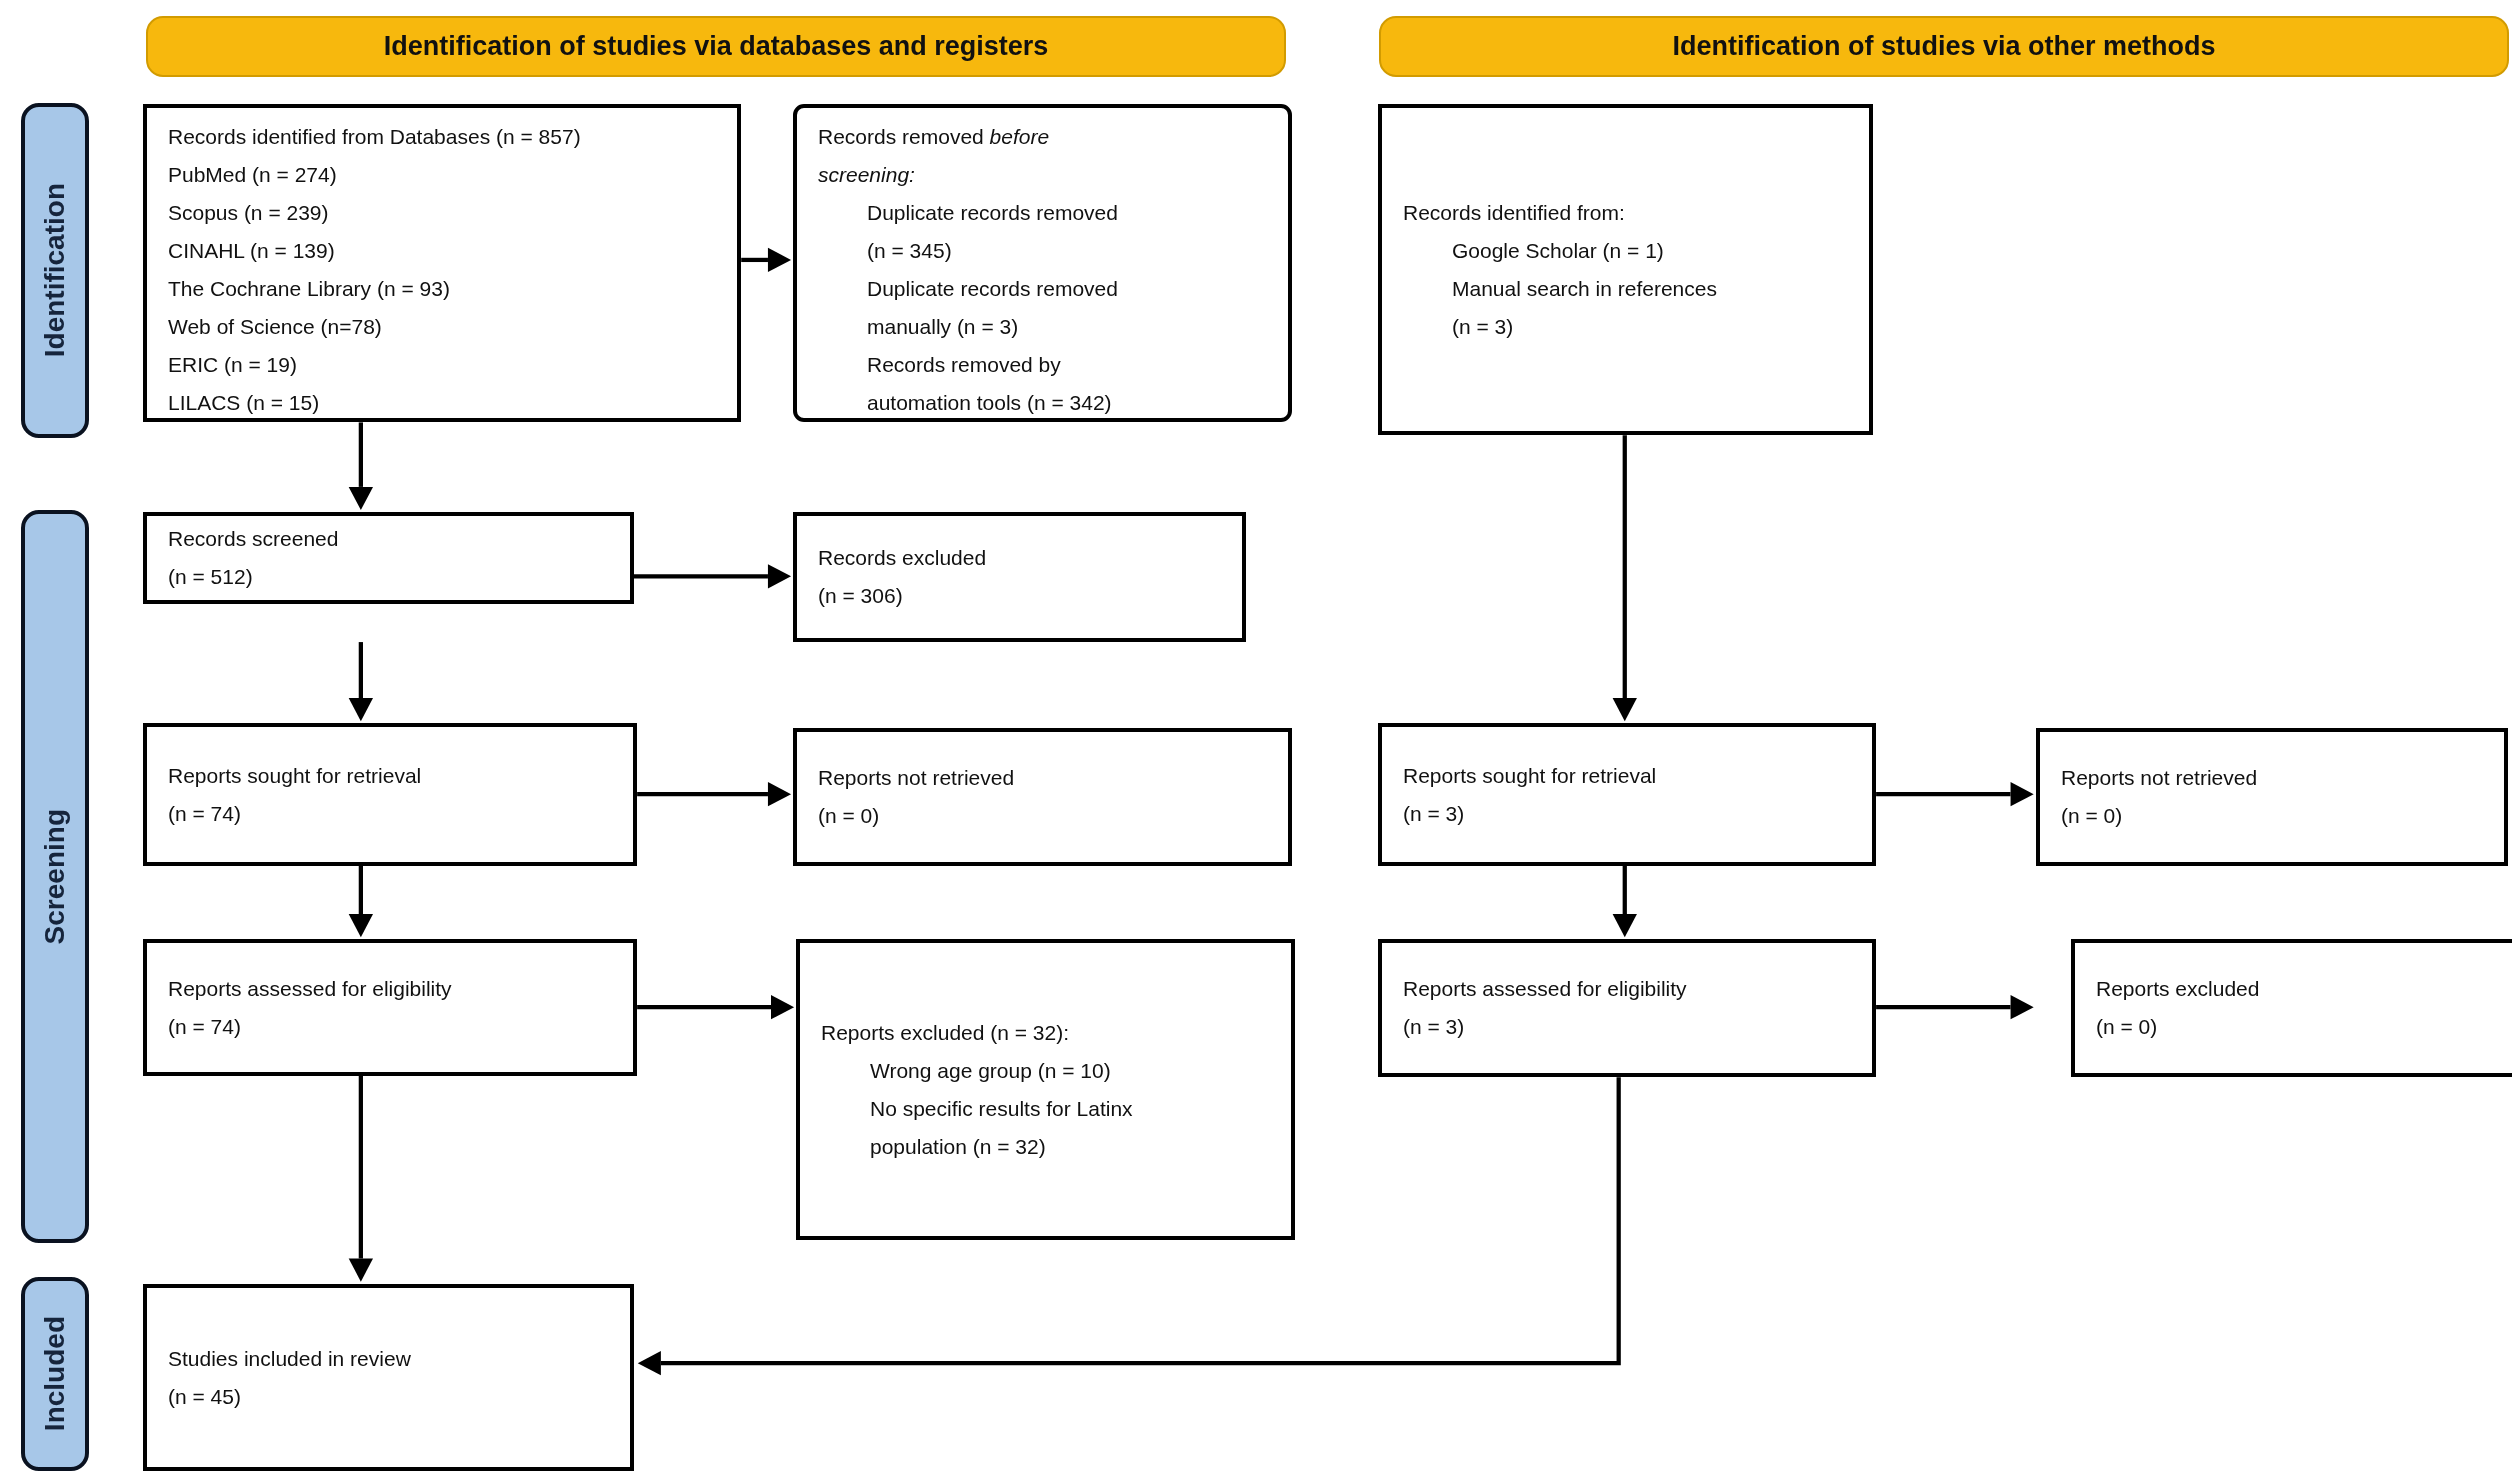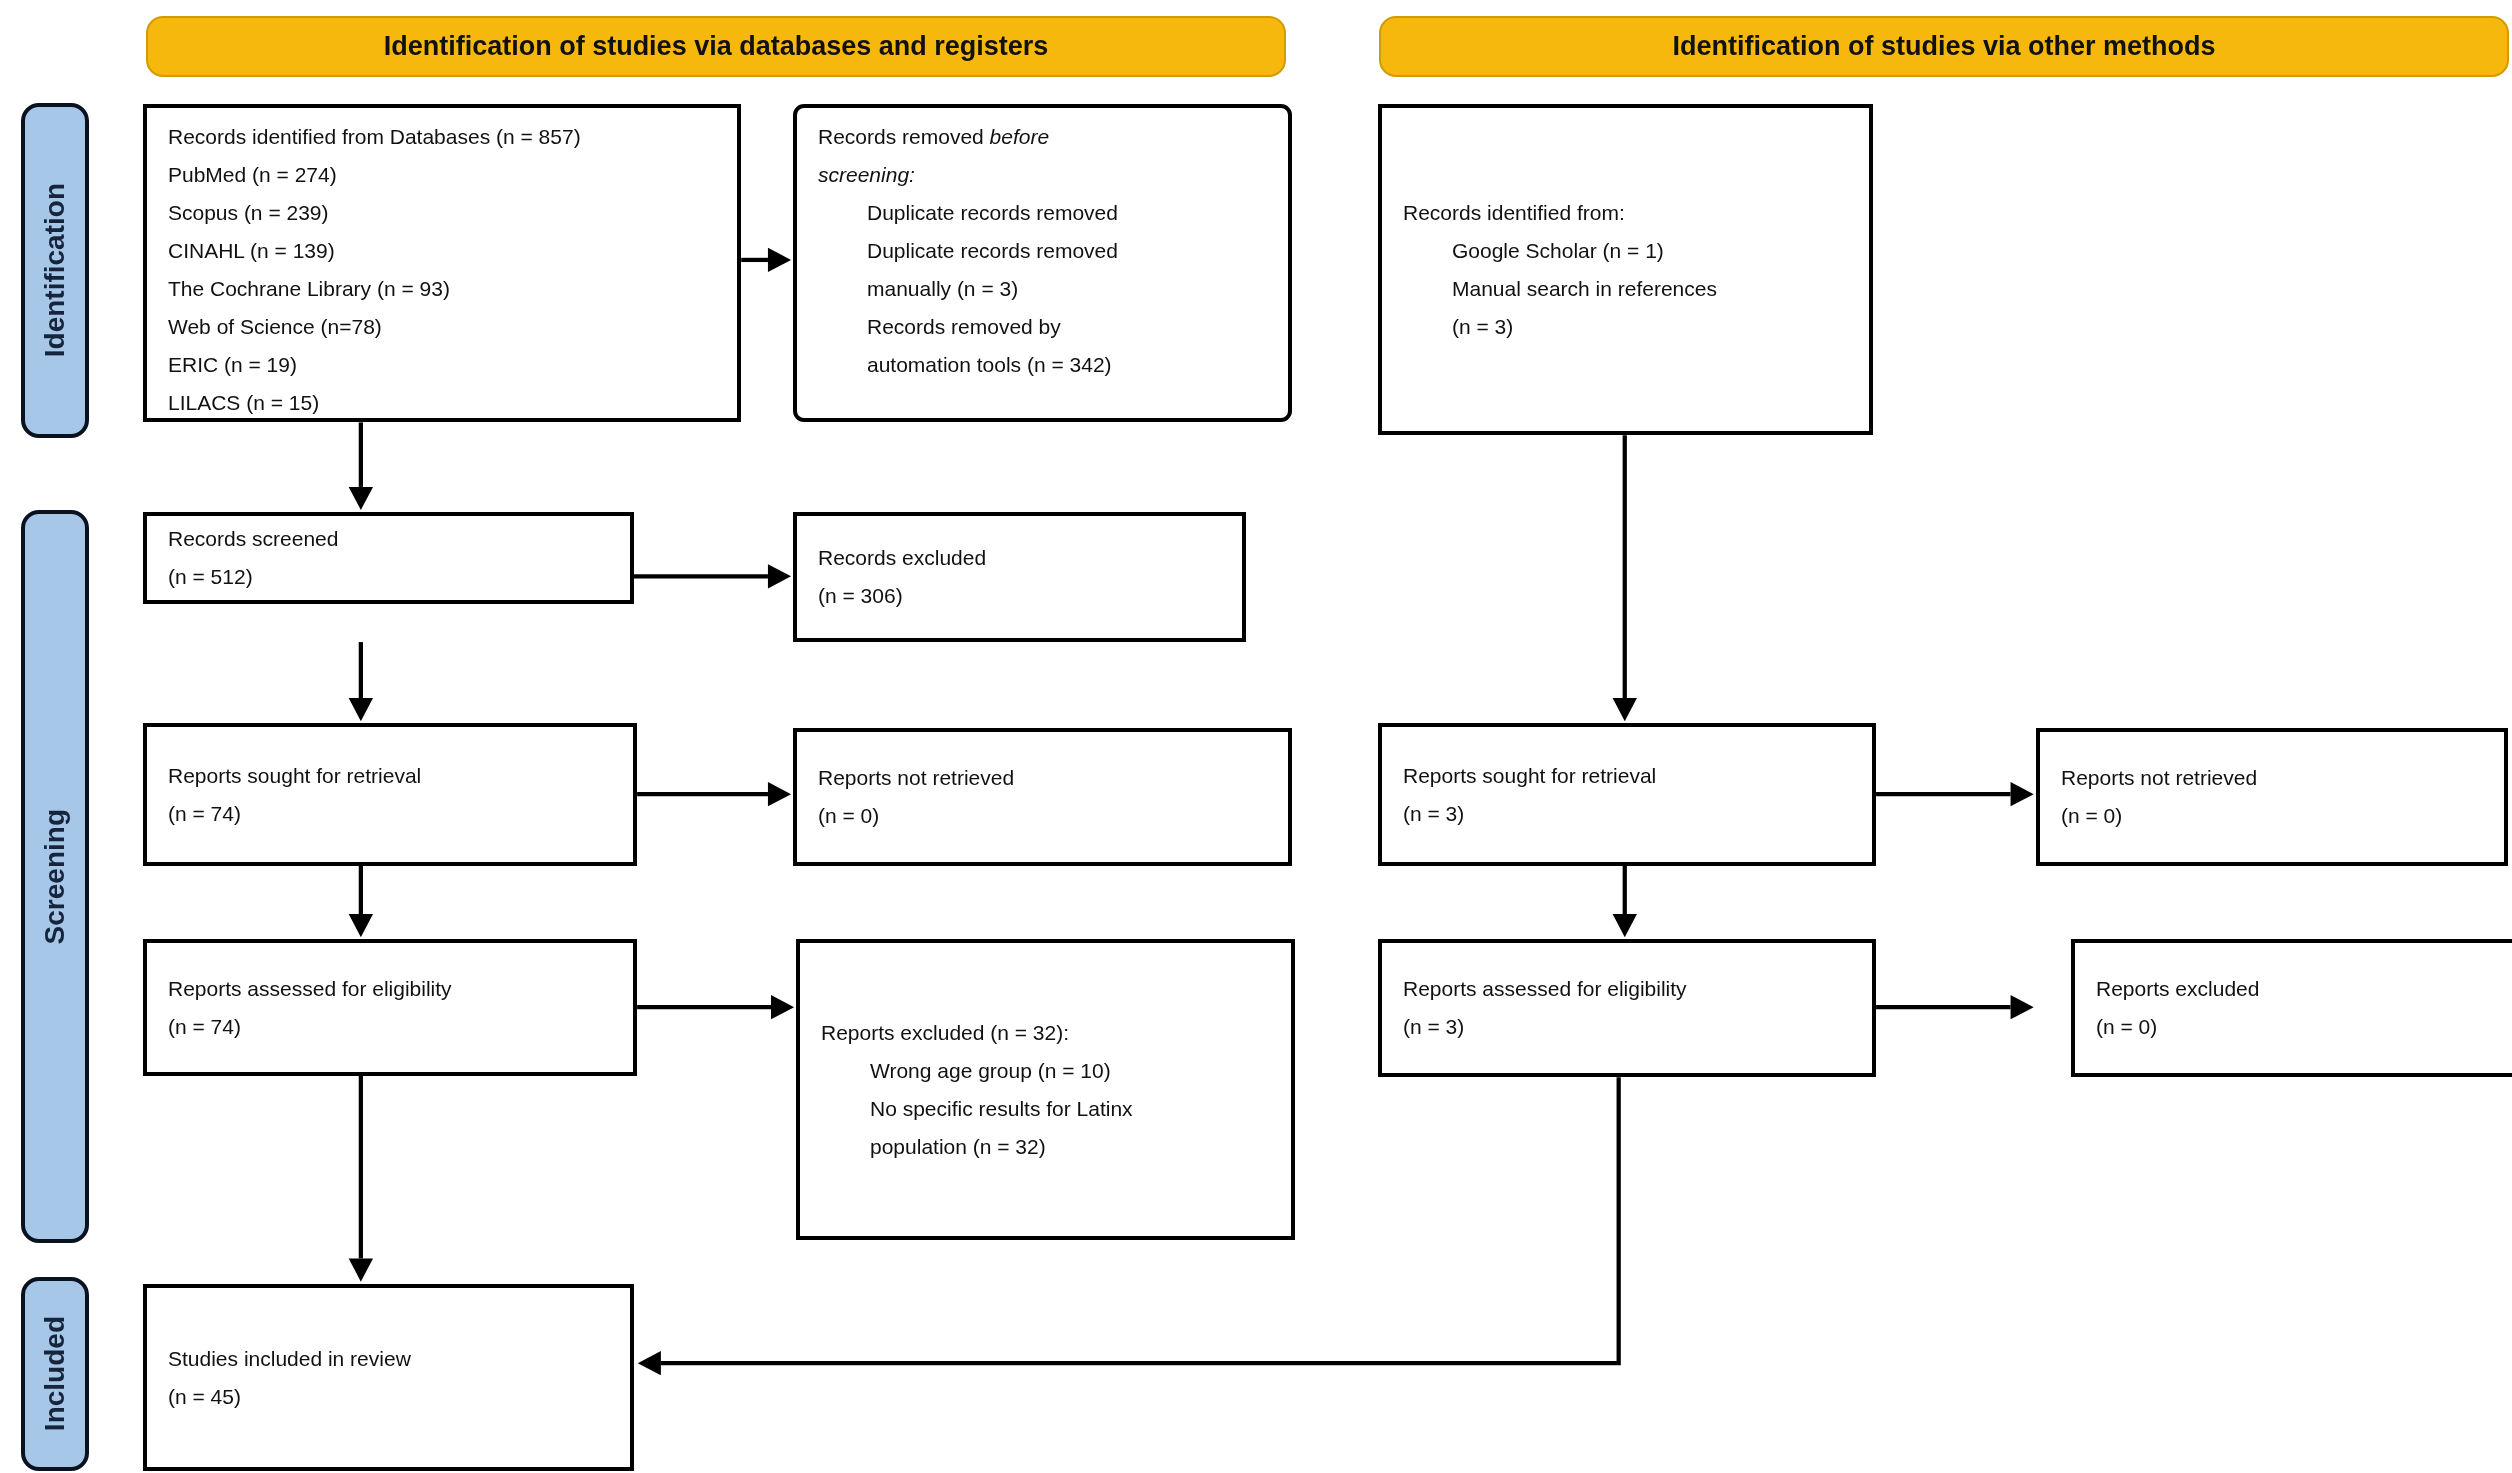--- a/index.html
+++ b/index.html
@@ -82,20 +82,21 @@
       <div class="line"><span>The Cochrane Library (n = 93)</span></div>
       <div class="line"><span>Web of Science (n=78)</span></div>
       <div class="line"><span>ERIC (n = 19)</span></div>
       <div class="line"><span>LILACS (n = 15)</span></div>
     </div>
 
   <div class="box top" style="left:793px;top:104px;width:499px;height:318px;border-radius:11px;">
       <div class="line"><span>Records removed </span><span class="it">before</span></div>
       <div class="line"><span class="it">screening:</span></div>
       <div class="line indent"><span>Duplicate records removed</span></div>
+      <div class="line indent"><span>(n = 345)</span></div>
       <div class="line indent"><span>Duplicate records removed</span></div>
       <div class="line indent"><span>manually (n = 3)</span></div>
       <div class="line indent"><span>Records removed by</span></div>
       <div class="line indent"><span>automation tools (n = 342)</span></div>
     </div>
 
   <div class="box" style="left:1378px;top:104px;width:495px;height:331px;">
       <div class="line"><span>Records identified from:</span></div>
       <div class="line indent"><span>Google Scholar (n = 1)</span></div>
       <div class="line indent"><span>Manual search in references</span></div>

